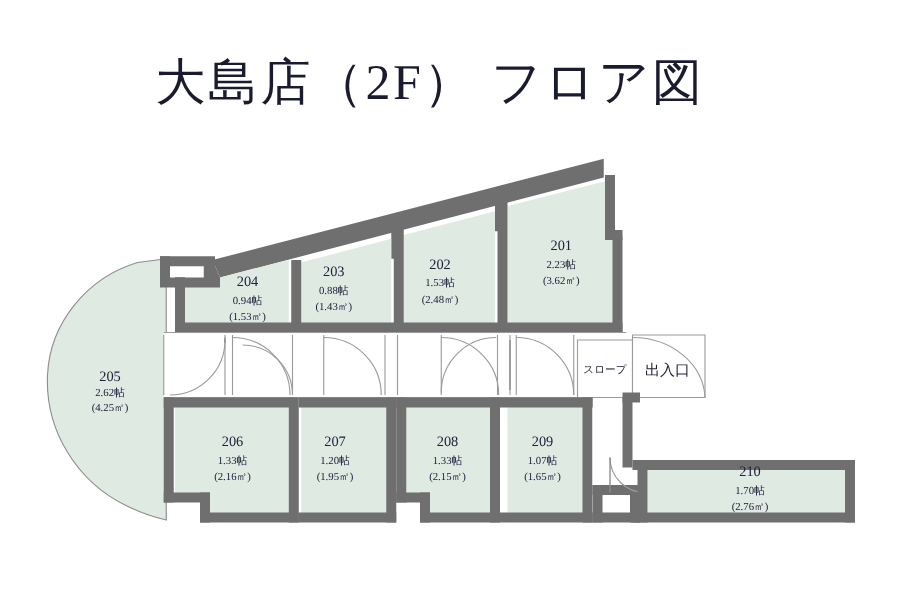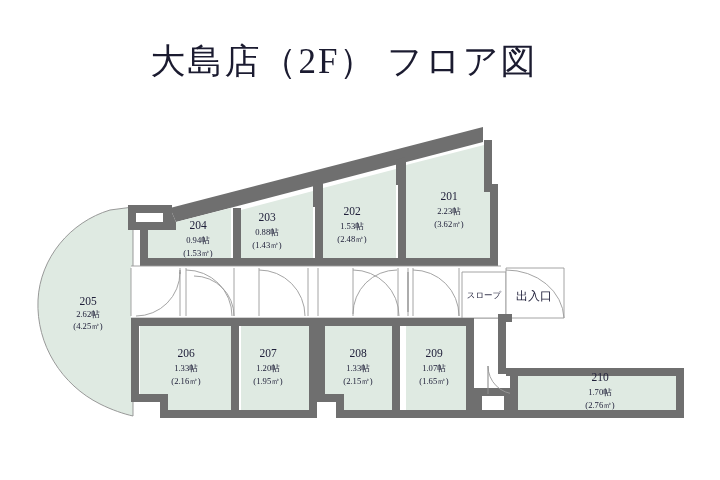--- a/index.html
+++ b/index.html
@@ -21,21 +21,21 @@
     position: relative;
     background: #ffffff;
   }
   #plan-title {
     position: absolute;
     top: 38px;
     left: 0;
     width: 688px;
     text-align: center;
     font-family: "Liberation Serif", "DejaVu Serif", serif;
-    font-size: 35px;
+    font-size: 40px;
     letter-spacing: 2px;
     color: #1b1b30;
     white-space: nowrap;
   }
   #plan-svg-wrap {
     position: absolute;
     top: 0;
     left: 0;
     width: 720px;
     height: 480px;

